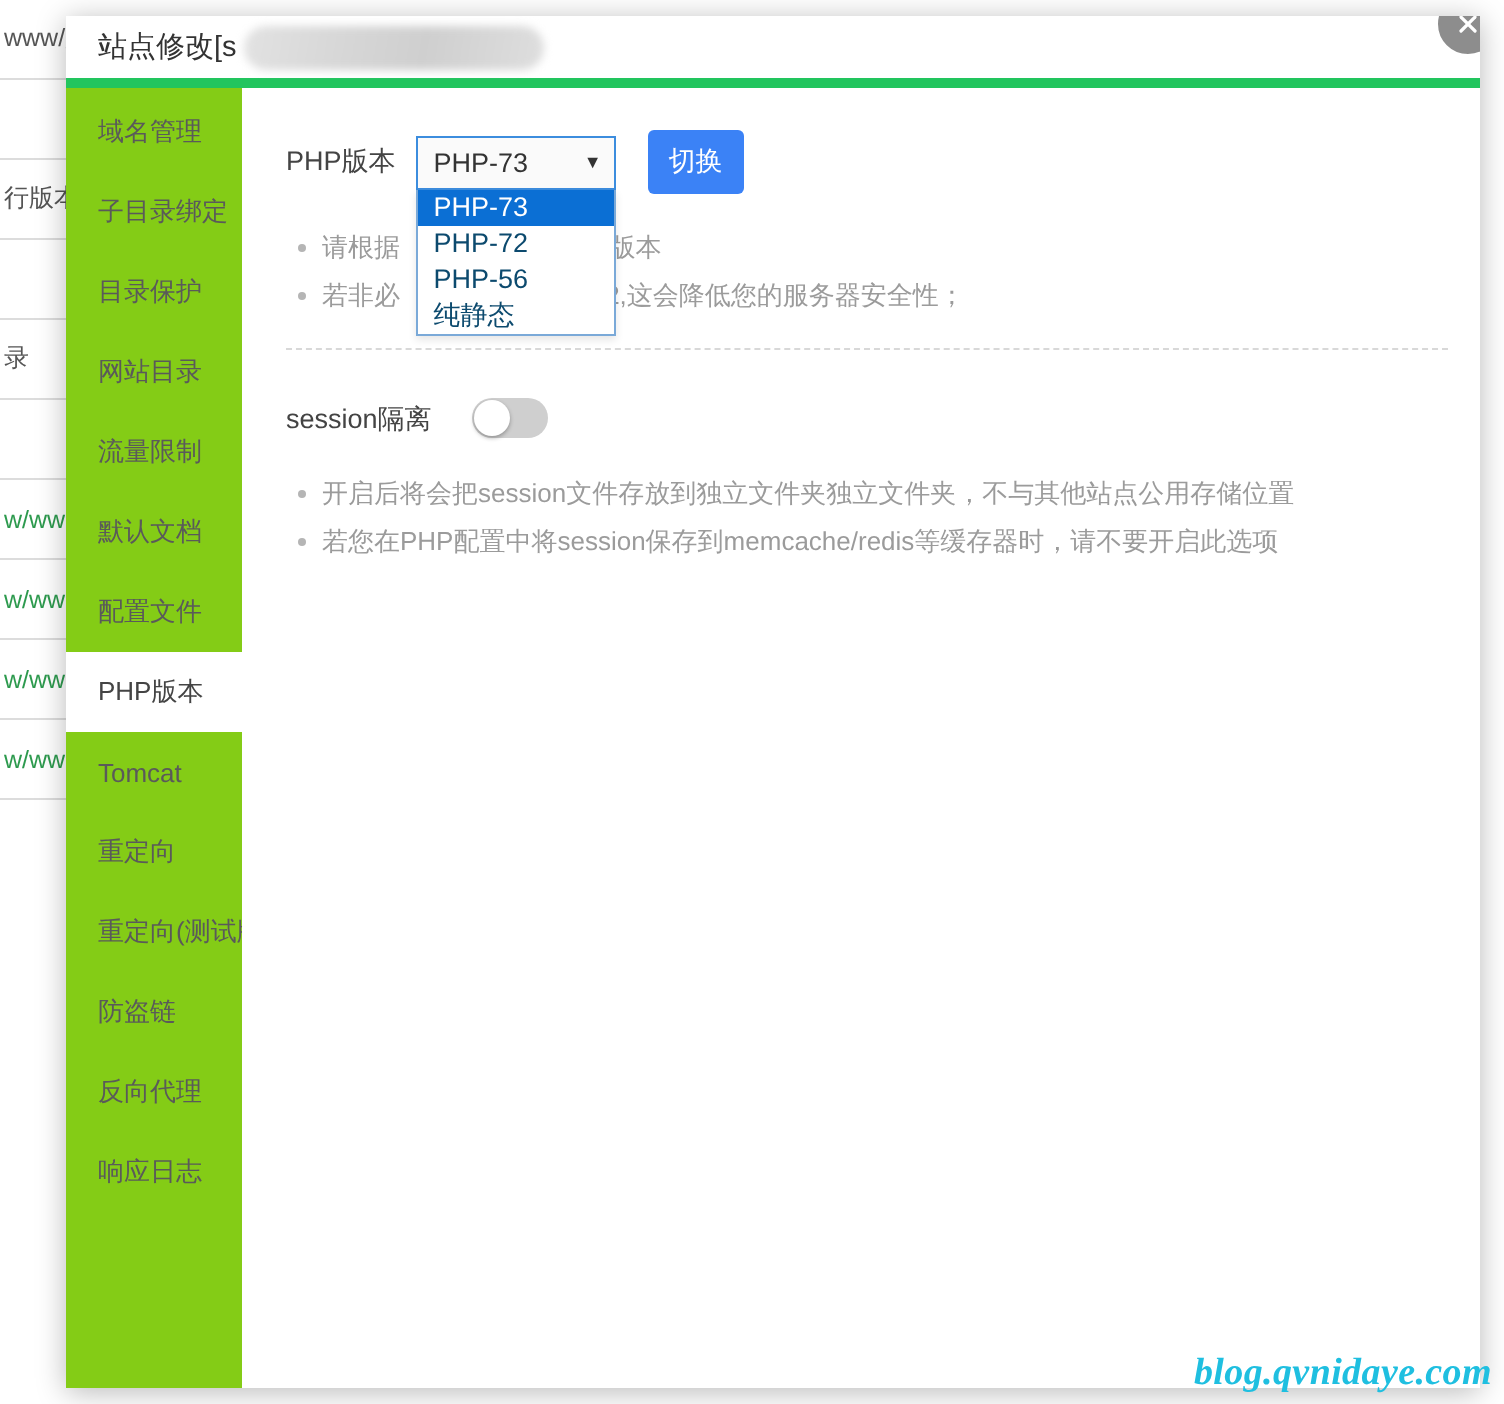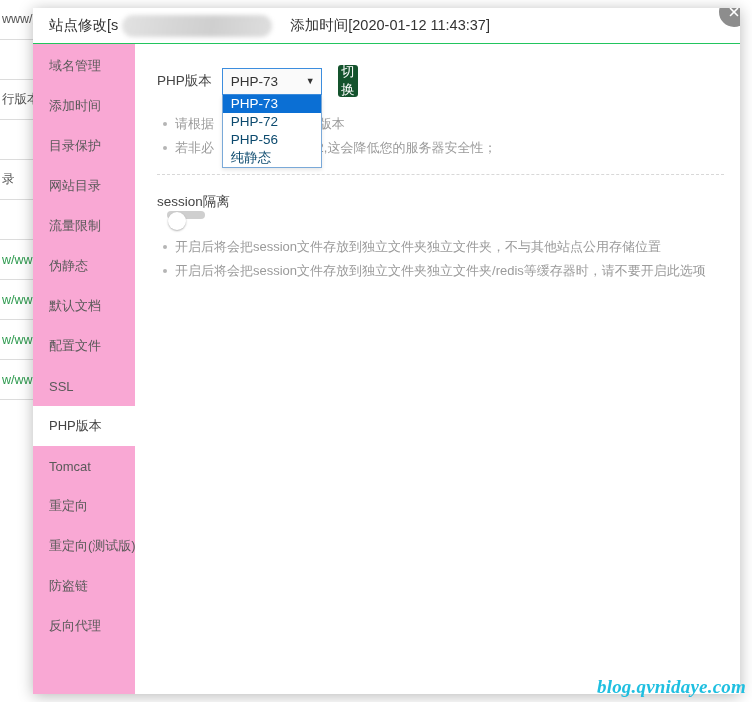--- a/index.html
+++ b/index.html
@@ -24,21 +24,21 @@
   #bg-right{position:absolute;left:140px;top:0;right:0;bottom:0;background:#fff;}
 
   
   #modal{
     position:absolute;left:33px;top:8px;width:707px;height:686px;
     background:#ffffff;
     box-shadow:0 2px 14px rgba(0,0,0,.28);
     overflow:hidden;
   }
   #modal-header{
-    height:36px;background:#ffffff;border-bottom:1px solid #22c55e;
+    height:36px;background:#ffffff;border-bottom:5px solid #22c55e;
     display:flex;align-items:center;padding-left:16px;box-sizing:border-box;
     position:relative;
   }
   #modal-title{
     font-size:14.5px;color:#333;white-space:nowrap;
     display:flex;align-items:center;gap:0px;
   }
   .redacted{
     display:inline-block;width:150px;height:22px;margin:0 4px;
     background:linear-gradient(100deg,#e2e2e2 0%,#d6d6d6 35%,#cfcfcf 60%,#dedede 100%);
@@ -51,21 +51,21 @@
     position:absolute;right:-12px;top:-14px;width:30px;height:30px;border-radius:50%;
     background:#8d8d8d;border:3px solid #ffffff;box-sizing:content-box;
     display:flex;align-items:center;justify-content:center;cursor:pointer;
   }
   #close-btn svg{display:block;}
 
   #modal-body{display:flex;height:650px;}
 
   
   #sidebar{
-    width:102px;background:#f9a8d4;flex:none;padding-top:2px;box-sizing:border-box;
+    width:88px;background:#84cc16;flex:none;padding-top:2px;box-sizing:border-box;
   }
   .side-item{
     height:40px;display:flex;align-items:center;padding-left:16px;
     font-size:13px;color:#5a5a5a;cursor:pointer;box-sizing:border-box;
     white-space:nowrap;
   }
   .side-item.active{background:#ffffff;color:#444;}
 
   
   #content{flex:1;background:#fff;padding:20px 0 0 22px;box-sizing:border-box;position:relative;}
@@ -87,42 +87,42 @@
     border:1px solid #7aa9d8;border-top:none;background:#fff;z-index:40;
     box-shadow:0 2px 4px rgba(0,0,0,.10);
   }
   .opt{
     height:18px;display:flex;align-items:center;padding-left:8px;
     font-size:13.5px;color:#0c4a6e;cursor:pointer;
   }
   .opt.sel{background:#0b6fd4;color:#fff;}
 
   .btn-switch{
-    margin-left:16px;width:20px;height:32px;background:#14532d;color:#fff;
+    margin-left:16px;width:48px;height:32px;background:#3b82f6;color:#fff;
     border:none;border-radius:3px;font-size:13.5px;cursor:pointer;
     font-family:inherit;display:flex;align-items:center;justify-content:center;
   }
 
   
   ul.notes{margin:14px 0 0 0;padding:0 0 0 18px;list-style:none;}
   ul.notes li{
     position:relative;font-size:13px;color:#9b9b9b;line-height:24px;white-space:nowrap;
   }
   ul.notes li:before{
     content:"";position:absolute;left:-12px;top:10px;width:4px;height:4px;
     border-radius:50%;background:#b5b5b5;
   }
   .hidden-seg{color:transparent;}
 
   .divider{
     margin:14px 16px 0 0;border-top:1px dashed #d8d8d8;height:0;
   }
 
   
-  .row-session{display:flex;align-items:flex-start;margin-top:18px;height:26px;flex-direction:column;}
+  .row-session{display:flex;align-items:flex-end;margin-top:18px;height:26px;}
   .toggle{
     margin-left:10px;width:38px;height:20px;border-radius:11px;background:#cfcfcf;
     position:relative;cursor:pointer;
   }
   .toggle .knob{
     position:absolute;left:1px;top:1px;width:18px;height:18px;border-radius:50%;
     background:#fff;box-shadow:0 1px 2px rgba(0,0,0,.3);
   }
 
   
@@ -152,77 +152,73 @@
     </div>
   <div id="bg-right"></div>
 </div>
 
 <div id="modal">
 
   <div id="modal-header">
     <div id="modal-title">
       <span>站点修改[s</span>
       <span class="redacted"></span>
-      <span class="t-time">添加时间[2020-01-12 11:43:37]</span>
     </div>
     <div id="close-btn">
       <svg width="14" height="14" viewBox="0 0 14 14" aria-hidden="true">
         <line x1="3.5" y1="3.5" x2="10.5" y2="10.5" stroke="#ffffff" stroke-width="1.6" stroke-linecap="round"></line>
         <line x1="10.5" y1="3.5" x2="3.5" y2="10.5" stroke="#ffffff" stroke-width="1.6" stroke-linecap="round"></line>
       </svg>
     </div>
   </div>
 
   <div id="modal-body">
 
     <div id="sidebar">
         <div class="side-item">
           <span>域名管理</span>
         </div>
         <div class="side-item">
-          <span>添加时间</span>
+          <span>子目录绑定</span>
         </div>
         <div class="side-item">
           <span>目录保护</span>
         </div>
         <div class="side-item">
           <span>网站目录</span>
         </div>
         <div class="side-item">
           <span>流量限制</span>
         </div>
         <div class="side-item">
-          <span>伪静态</span>
-        </div>
-        <div class="side-item">
           <span>默认文档</span>
         </div>
         <div class="side-item">
           <span>配置文件</span>
-        </div>
-        <div class="side-item">
-          <span>SSL</span>
         </div>
         <div class="side-item active">
           <span>PHP版本</span>
         </div>
         <div class="side-item">
           <span>Tomcat</span>
         </div>
         <div class="side-item">
           <span>重定向</span>
         </div>
         <div class="side-item">
           <span>重定向(测试版)</span>
         </div>
         <div class="side-item">
           <span>防盗链</span>
         </div>
         <div class="side-item">
           <span>反向代理</span>
+        </div>
+        <div class="side-item">
+          <span>响应日志</span>
         </div>
       </div>
 
     <div id="content">
 
       <div class="row-php">
         <span class="lbl">PHP版本</span>
 
         <div class="select-wrap">
           <div class="select-box">
@@ -249,20 +245,20 @@
 
       <div class="row-session">
         <span class="lbl">session隔离</span>
         <div class="toggle">
           <div class="knob"></div>
         </div>
       </div>
 
       <ul class="notes" id="session-notes" style="margin-top:16px;">
           <li>开启后将会把session文件存放到独立文件夹独立文件夹，不与其他站点公用存储位置</li>
-          <li>开启后将会把session文件存放到独立文件夹独立文件夹/redis等缓存器时，请不要开启此选项</li>
+          <li>若您在PHP配置中将session保存到memcache/redis等缓存器时，请不要开启此选项</li>
         </ul>
 
     </div>
   </div>
 </div>
 
 <div id="watermark">blog.qvnidaye.com</div>
 
 </body></html>

